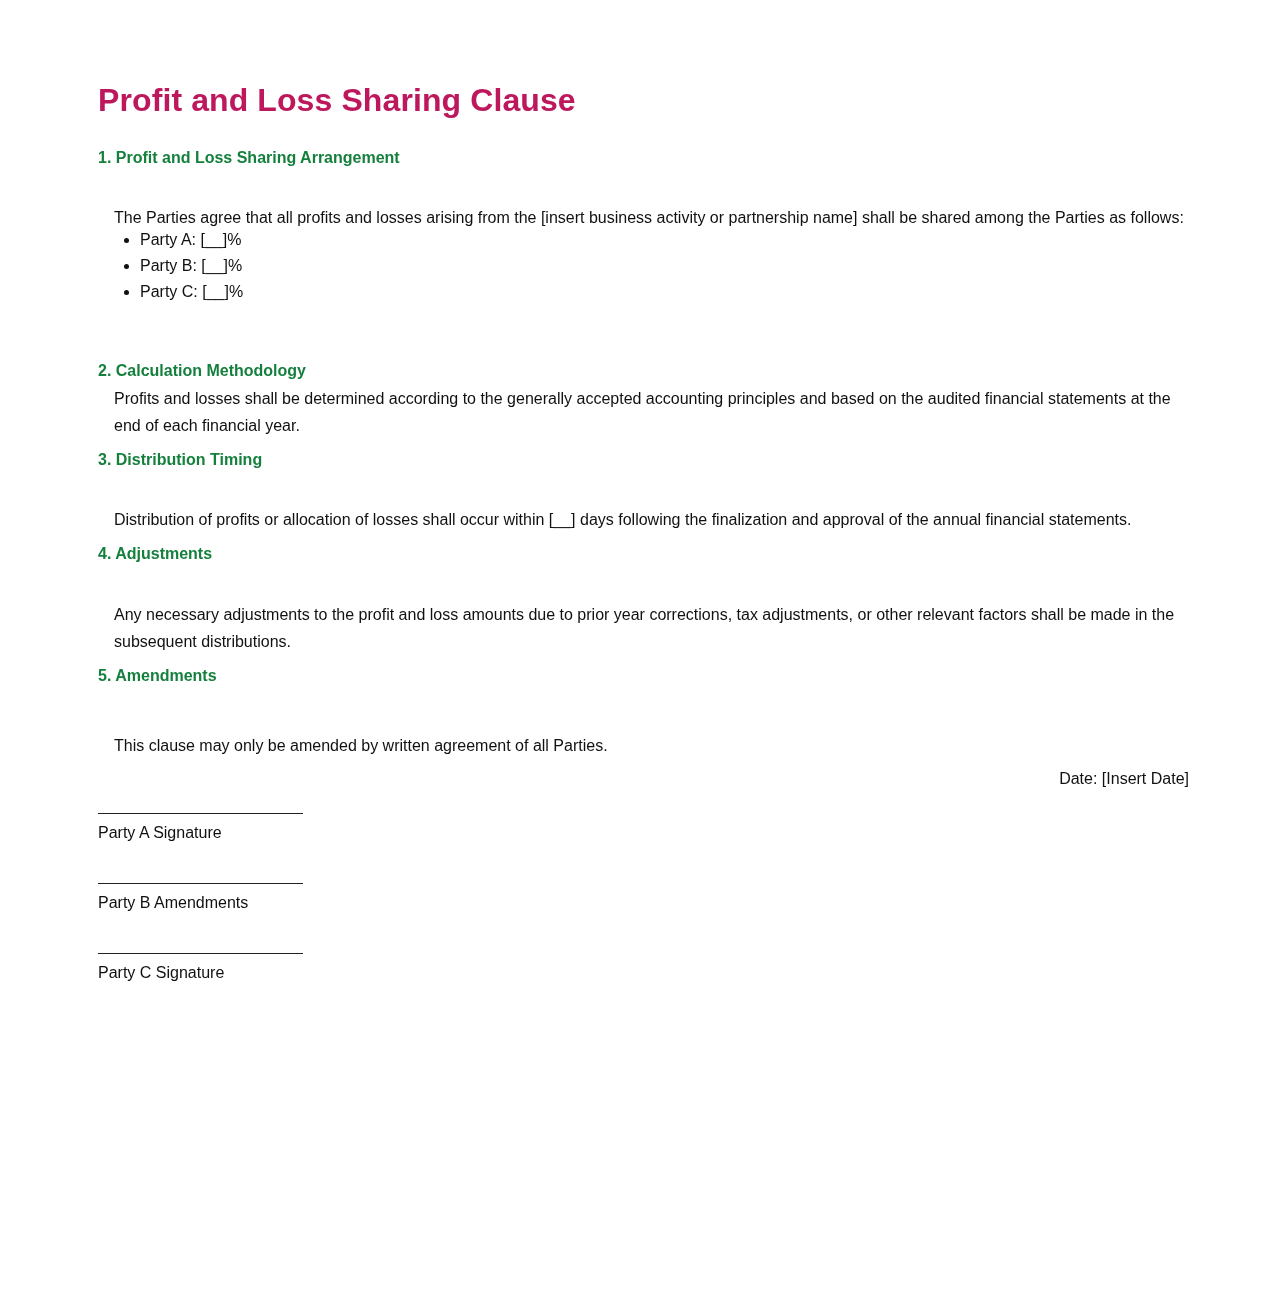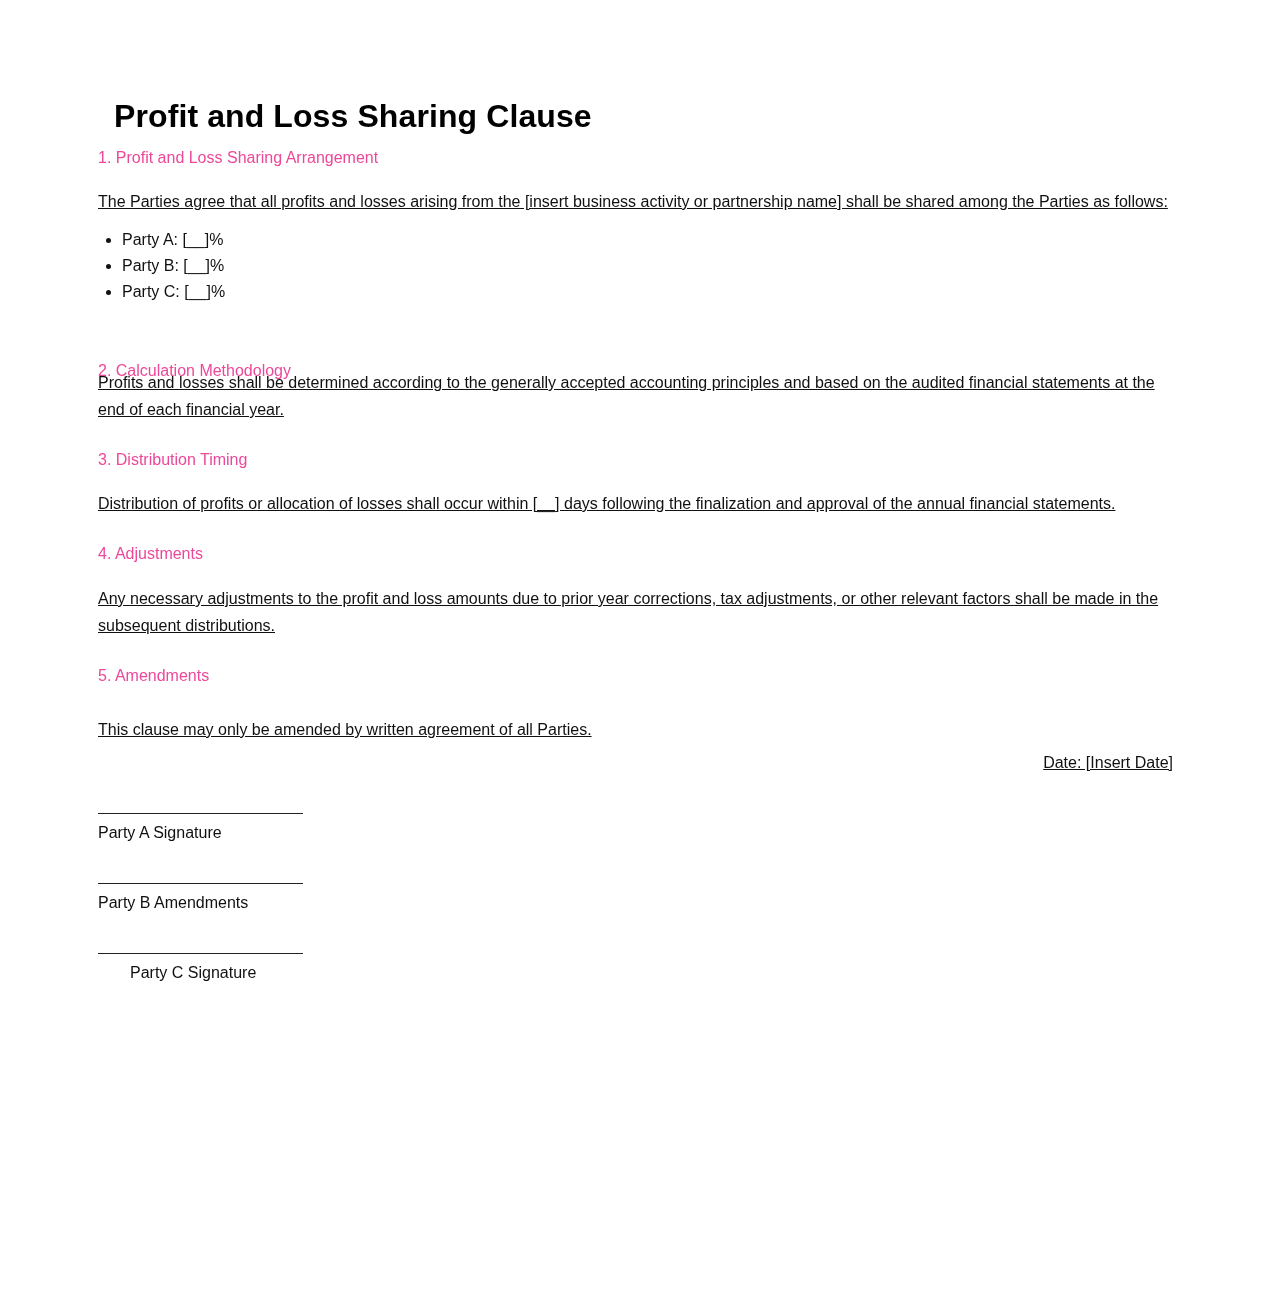--- a/index.html
+++ b/index.html
@@ -4,34 +4,34 @@
   <style>
     html, body { margin: 0; padding: 0; background: #ffffff; }
     body {
       width: 1278px; height: 1300px; overflow: hidden;
       font-family: "Liberation Sans", sans-serif;
       color: #111111;
     }
     .page { position: absolute; left: 98px; top: 0; width: 1080px; }
     h1 {
       font-family: "Liberation Sans", sans-serif;
-      font-size: 32px; font-weight: bold; color: #000000;
-      margin: 16px; position: absolute; top: 82px; left: 0; white-space: nowrap;
+      font-size: 32px; font-weight: bold; color: #be185d;
+      margin: 0; position: absolute; top: 82px; left: 0; white-space: nowrap;
       letter-spacing: 0.1px;
     }
     .sec-h {
-      position: absolute; left: 0; font-size: 16px; font-weight: normal; color: #ec4899;
+      position: absolute; left: 0; font-size: 16px; font-weight: bold; color: #15803d;
       margin: 0; white-space: nowrap;
     }
     .p {
-      position: absolute; left: 0; font-size: 16px; line-height: 27px; margin: 0;
-      width: 1075px; color: #111; text-decoration: underline;
+      position: absolute; left: 0; font-size: 16px; line-height: 27px; margin: 16px;
+      width: 1075px; color: #111;
     }
     ul.list { position: absolute; left: 0; top: 227px; margin: 0; padding-left: 24px; font-size: 16px; line-height: 26px; }
-    ul.list li { padding-left: 0; }
+    ul.list li { padding-left: 0; margin-left: 18px; }
     .sig-line { position: absolute; left: 0; width: 205px; border-top: 1px solid #222; height: 0; }
     .sig-label { position: absolute; left: 0; font-size: 16px; white-space: nowrap; }
   </style>
 </head>
 <body>
 
 <div class="page">
   <h1>Profit and Loss Sharing Clause</h1>
 
   <div class="sec-h" style="top:149px;">1. Profit and Loss Sharing Arrangement</div>
@@ -56,14 +56,14 @@
 
   <p class="p" style="top:749px;text-align:right;">Date: [Insert Date]</p>
 
   <div class="sig-line" style="top:813px;"></div>
   <div class="sig-label" style="top:824px;">Party A Signature</div>
 
   <div class="sig-line" style="top:883px;"></div>
   <div class="sig-label" style="top:894px;">Party B Amendments</div>
 
   <div class="sig-line" style="top:953px;"></div>
-  <div class="sig-label" style="top:964px;margin-left:32px;">Party C Signature</div>
+  <div class="sig-label" style="top:964px;">Party C Signature</div>
 </div>
 
 </body></html>

